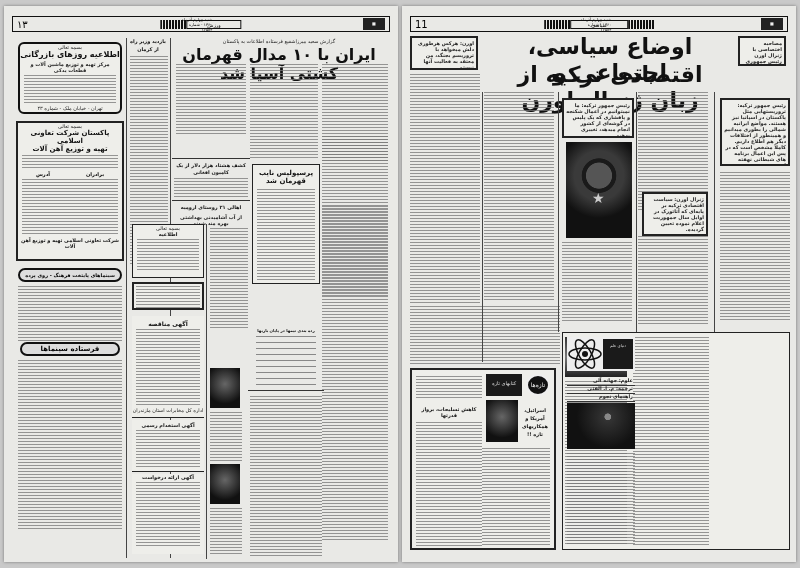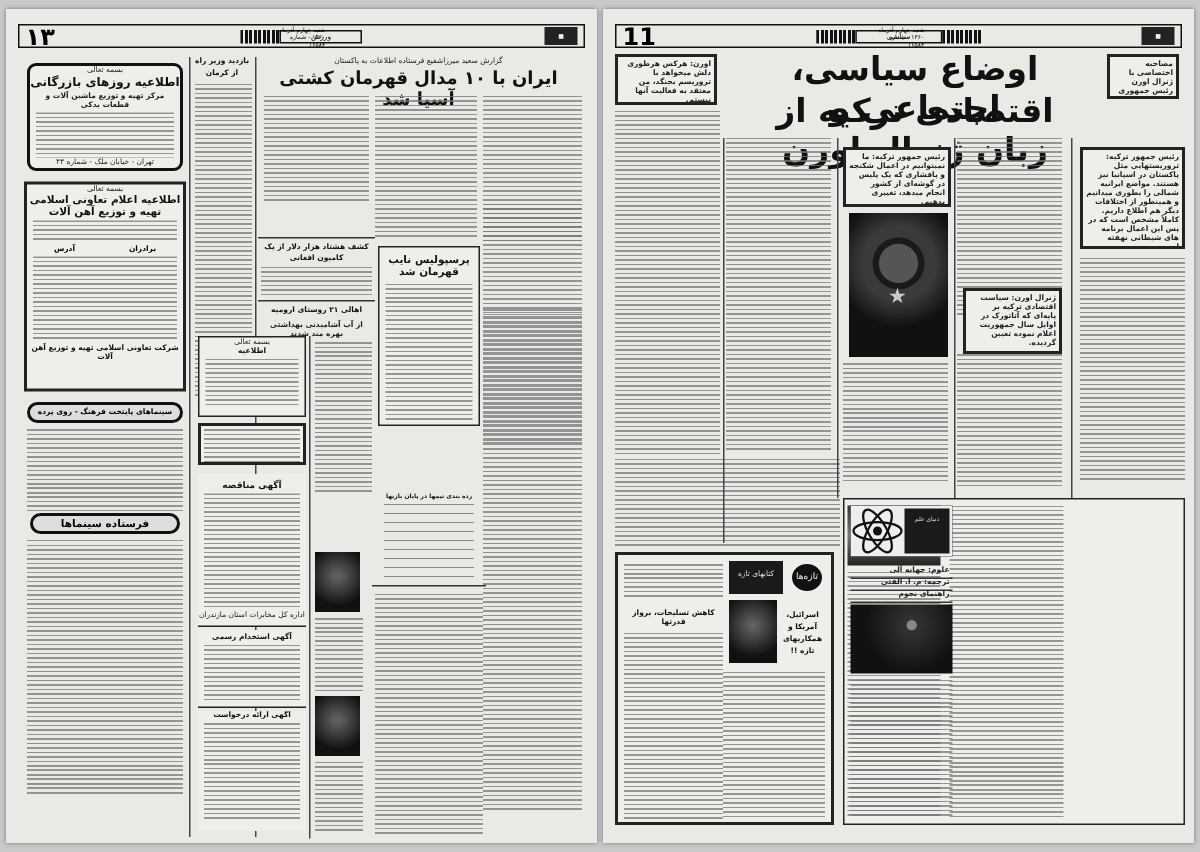--- a/index.html
+++ b/index.html
@@ -1,21 +1,21 @@
 <!DOCTYPE html>
 <html><head>
 <meta charset="utf-8">
 <style>
 *{box-sizing:border-box;margin:0;padding:0}
 body{width:800px;height:568px;background:#c9c9c9;font-family:"DejaVu Sans",sans-serif;position:relative;overflow:hidden}
 .page{position:absolute;top:6px;height:556px;background:#e9e9e6;box-shadow:0 0 3px rgba(0,0,0,.4)}
 .pl{left:4px;width:394px}
 .pr{left:402px;width:394px}
 .masthead{position:absolute;top:10px;left:8px;right:8px;height:16px;border:1px solid #111;display:flex;align-items:center;justify-content:space-between;padding:0 4px;font-size:8px}
-.pno{font-weight:bold;font-size:16px}
+.pno{font-weight:normal;font-size:10px}
 .date{font-size:4px;line-height:5px;direction:rtl;width:34px}
 .secbar{position:absolute;left:50%;transform:translateX(-50%);height:11px;display:flex;align-items:center}
 .secbar .bars{width:26px;height:9px;background:repeating-linear-gradient(90deg,#111 0 2px,transparent 2px 3px)}
 .secbar .lbl{border:1px solid #111;font-size:5px;padding:0 20px;height:9px;line-height:8px;direction:rtl}
 .logo{width:22px;height:12px;background:#222;color:#eee;font-size:4px;line-height:12px;text-align:center}
 .box{position:absolute;border:1px solid #222;background:#eeeeea;direction:rtl;overflow:hidden}
 .thick{border:2px solid #111;border-radius:6px}
 .h{font-weight:bold;text-align:center;color:#111;direction:rtl}
 .txt{position:absolute;direction:rtl;overflow:hidden;background:repeating-linear-gradient(180deg,#777 0 1px,transparent 1px 3px);opacity:.75}
 .col-rule{position:absolute;width:1px;background:#444}
@@ -36,21 +36,21 @@
     <span class="pno">۱۳</span>
     <span class="date">شنبه چهارم آذرماه ۱۳۶۰ - شماره ۱۶۵۸۴</span>
     <div class="secbar">
       <span class="bars"></span>
       <span class="lbl">ورزش</span>
     </div>
     <span class="logo">■</span>
   </div>
 
   <div class="kicker" style="position:absolute;top:32px;left:170px;width:210px">گزارش سعید میرزاشفیع فرستاده اطلاعات به پاکستان</div>
-  <div class="h" style="position:absolute;top:39px;left:170px;width:210px;font-size:12px">ایران با ۱۰ مدال قهرمان کشتی آسیا شد</div>
+  <div class="h" style="position:absolute;top:39px;left:170px;width:210px;font-size:16px">ایران با ۱۰ مدال قهرمان کشتی آسیا شد</div>
 
   <div class="txt" style="top:58px;left:318px;width:66px;height:98px"></div>
   <div class="txt" style="top:58px;left:246px;width:68px;height:95px"></div>
   <div class="txt" style="top:58px;left:172px;width:70px;height:72px"></div>
   <div class="txt" style="top:130px;left:318px;width:66px;height:160px"></div>
   <div class="txt" style="top:200px;left:318px;width:66px;height:335px"></div>
   <div class="col-rule" style="top:32px;left:166px;height:520px"></div>
   <div class="col-rule" style="top:32px;left:122px;height:520px"></div>
 
   <div class="h" style="position:absolute;top:32px;left:124px;width:40px;font-size:5px">بازدید وزیر راه</div>
@@ -60,21 +60,21 @@
   <div class="box thick" style="top:36px;left:14px;width:104px;height:72px">
     <div class="kicker">بسمه تعالی</div>
     <div class="h" style="font-size:8px">اطلاعیه روزهای بازرگانی</div>
     <div class="small" style="font-weight:bold;text-align:center">مرکز تهیه و توزیع ماشین آلات و قطعات یدکی</div>
     <div class="txt" style="position:relative;height:30px;margin:0 4px"></div>
     <div class="kicker">تهران - خیابان ملک - شماره ۴۳</div>
   </div>
 
   <div class="box" style="top:115px;left:12px;width:108px;height:140px;border-width:2px">
     <div class="kicker">بسمه تعالی</div>
-    <div class="h" style="font-size:7px">اطلاعیه اعلام تعاونی اسلامی</div>
+    <div class="h" style="font-size:7px">پاکستان شرکت تعاونی اسلامی</div>
     <div class="h" style="font-size:7px">تهیه و توزیع آهن آلات</div>
     <div class="txt" style="position:relative;height:14px;margin:2px 4px"></div>
     <div style="display:flex;justify-content:space-around;font-size:5px;font-weight:bold">
       <span>برادران</span>
       <span>آدرس</span>
     </div>
     <div class="txt" style="position:relative;height:56px;margin:2px 4px"></div>
     <div class="h" style="font-size:5px">شرکت تعاونی اسلامی تهیه و توزیع آهن آلات</div>
   </div>
 

